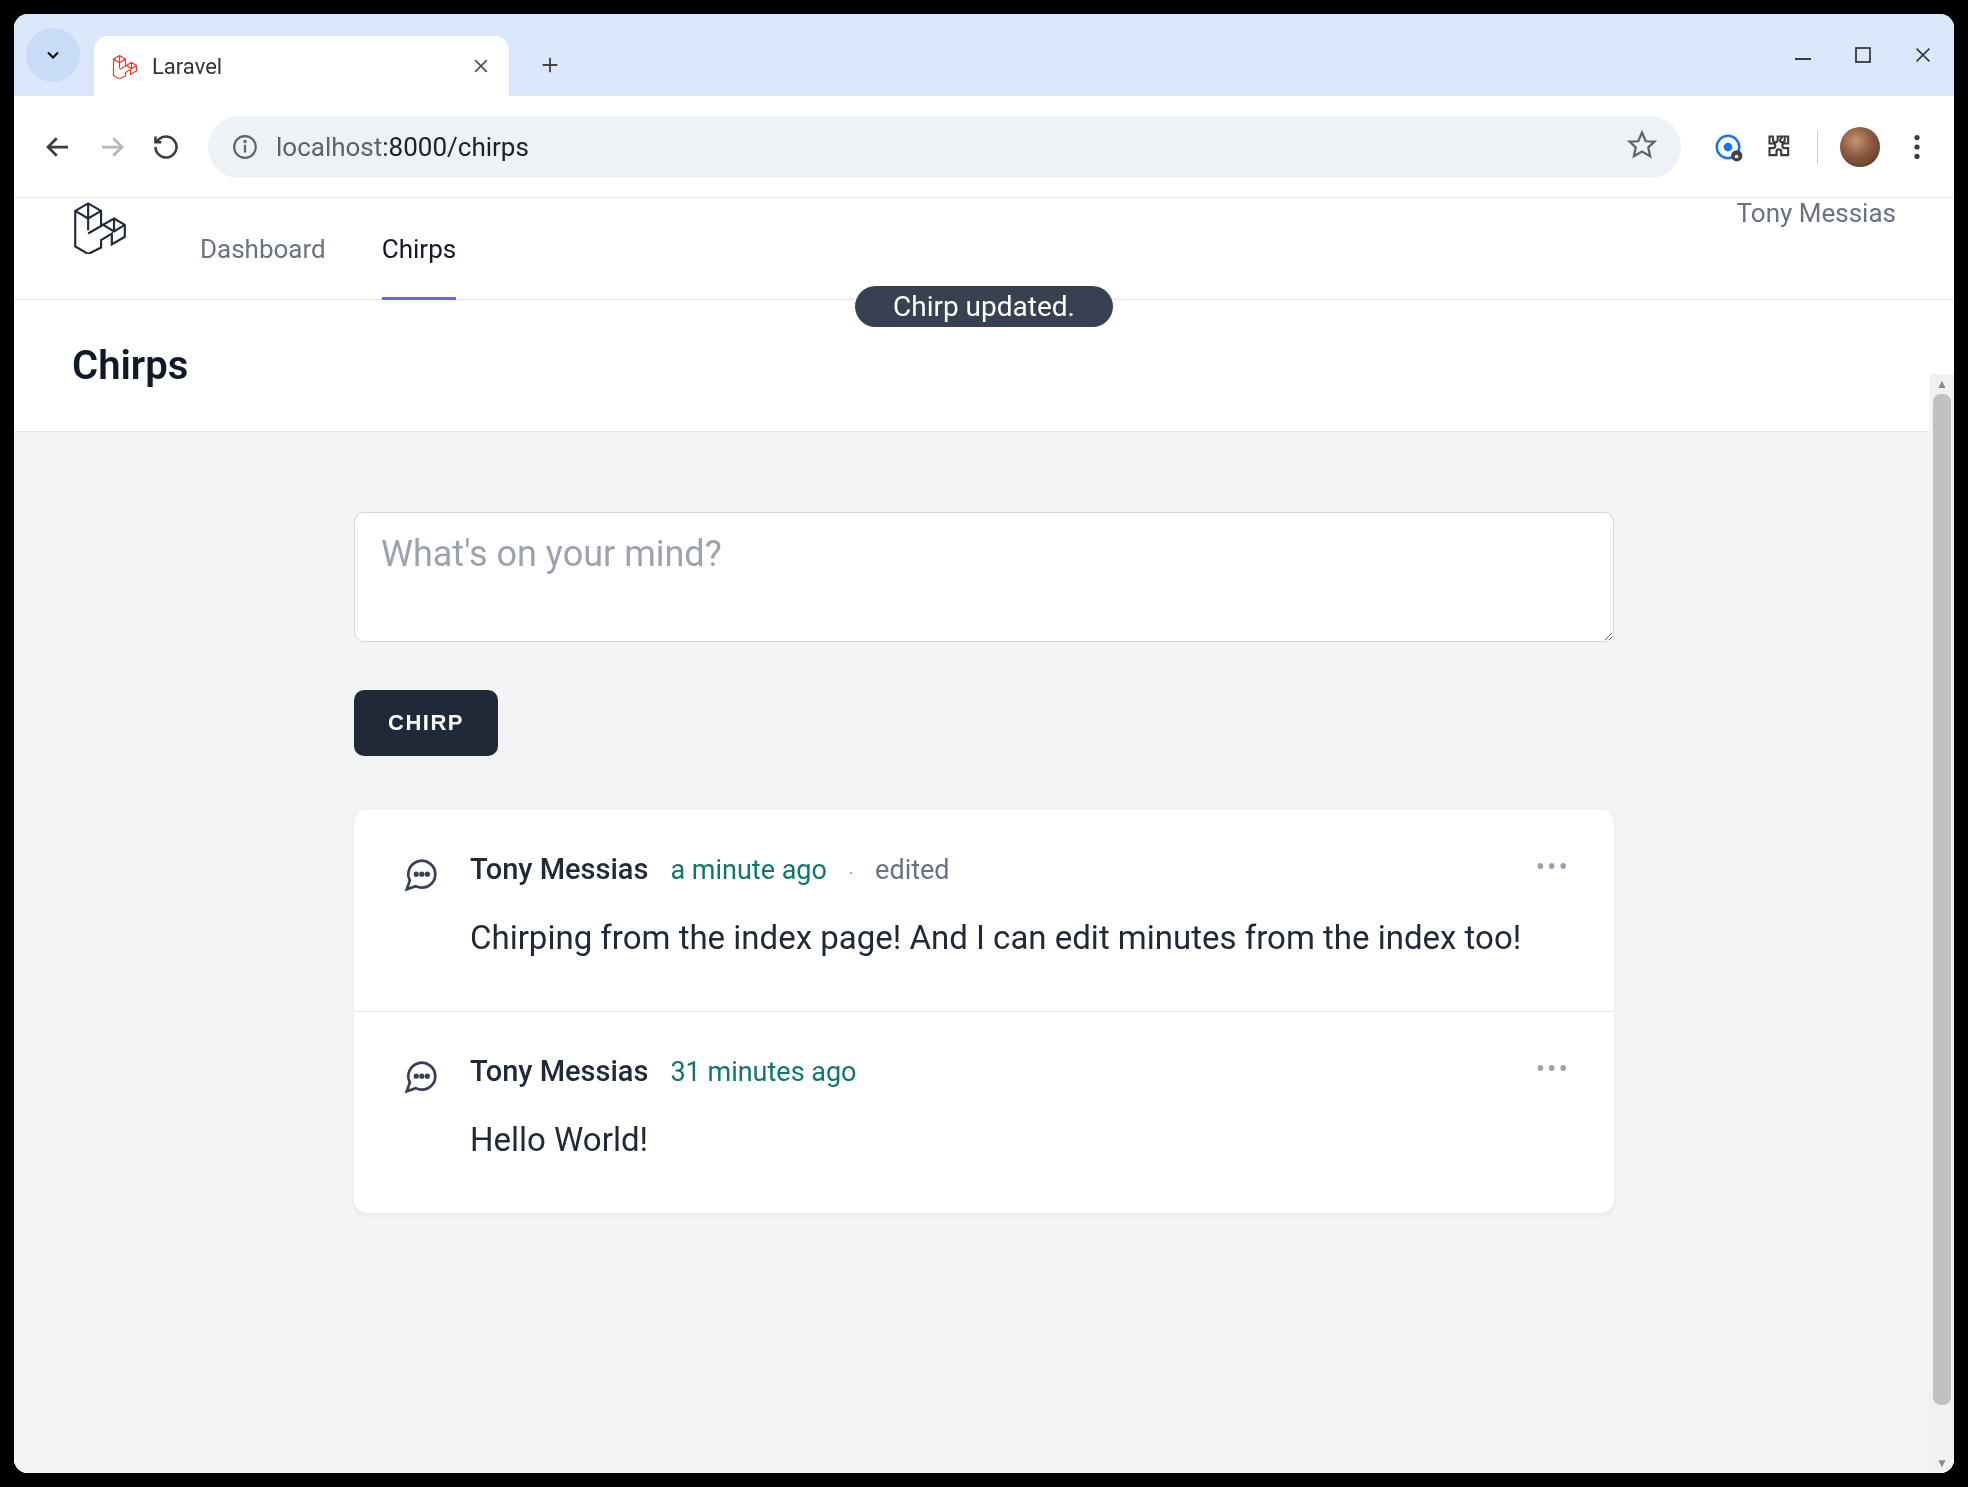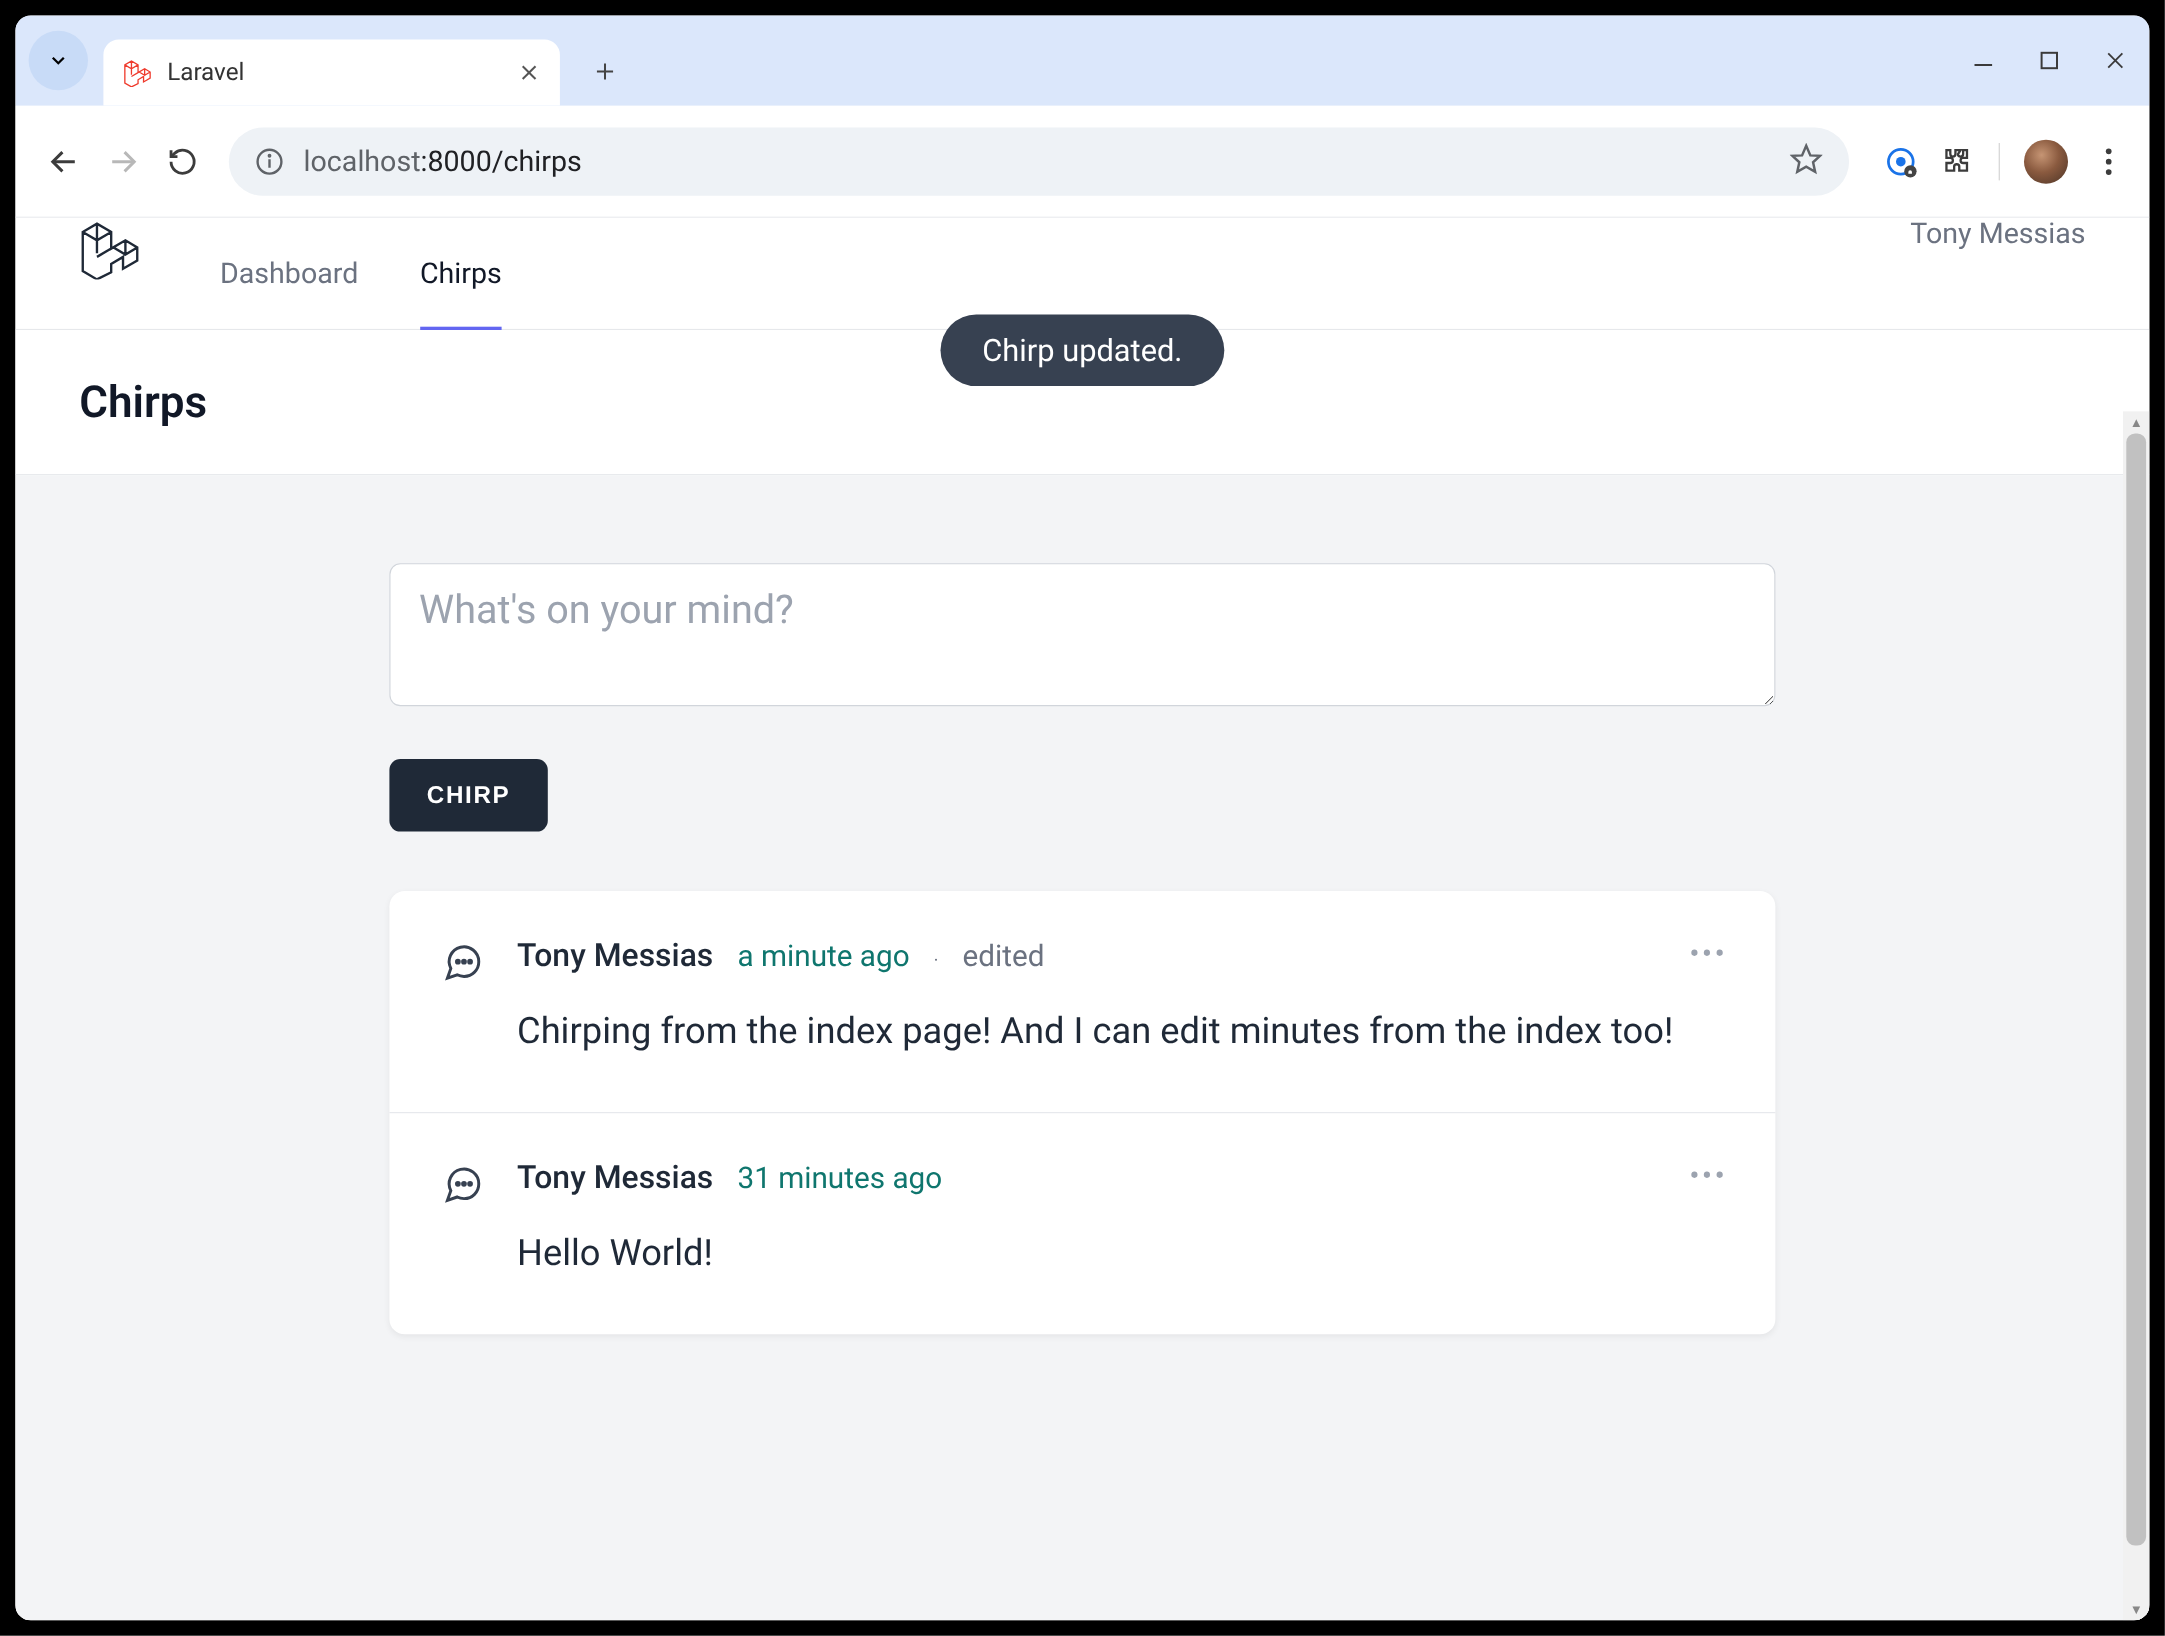--- a/index.html
+++ b/index.html
@@ -151,21 +151,21 @@
     .nav-link.active::after {
       content: ''; position: absolute; bottom: -1px; left: 0; right: 0;
       height: 3px; background: #6366f1;
     }
     .nav-user { margin-left: auto; font-size: 26px; color: #6b7280; cursor: pointer; }
     .toast {
       position: absolute;
       top: 88px; left: 50%; transform: translateX(-50%);
       background: #374151;
       color: #fff;
-      padding: 16px 38px;
+      padding: 4px 38px;
       border-radius: 34px;
       font-size: 28px;
       z-index: 10;
     }
     .page-header {
       padding: 42px 58px 42px;
       border-bottom: 1px solid #e6e8eb;
       background: #fff;
     }
     .page-title { font-size: 40px; font-weight: 600; color: #111827; }

